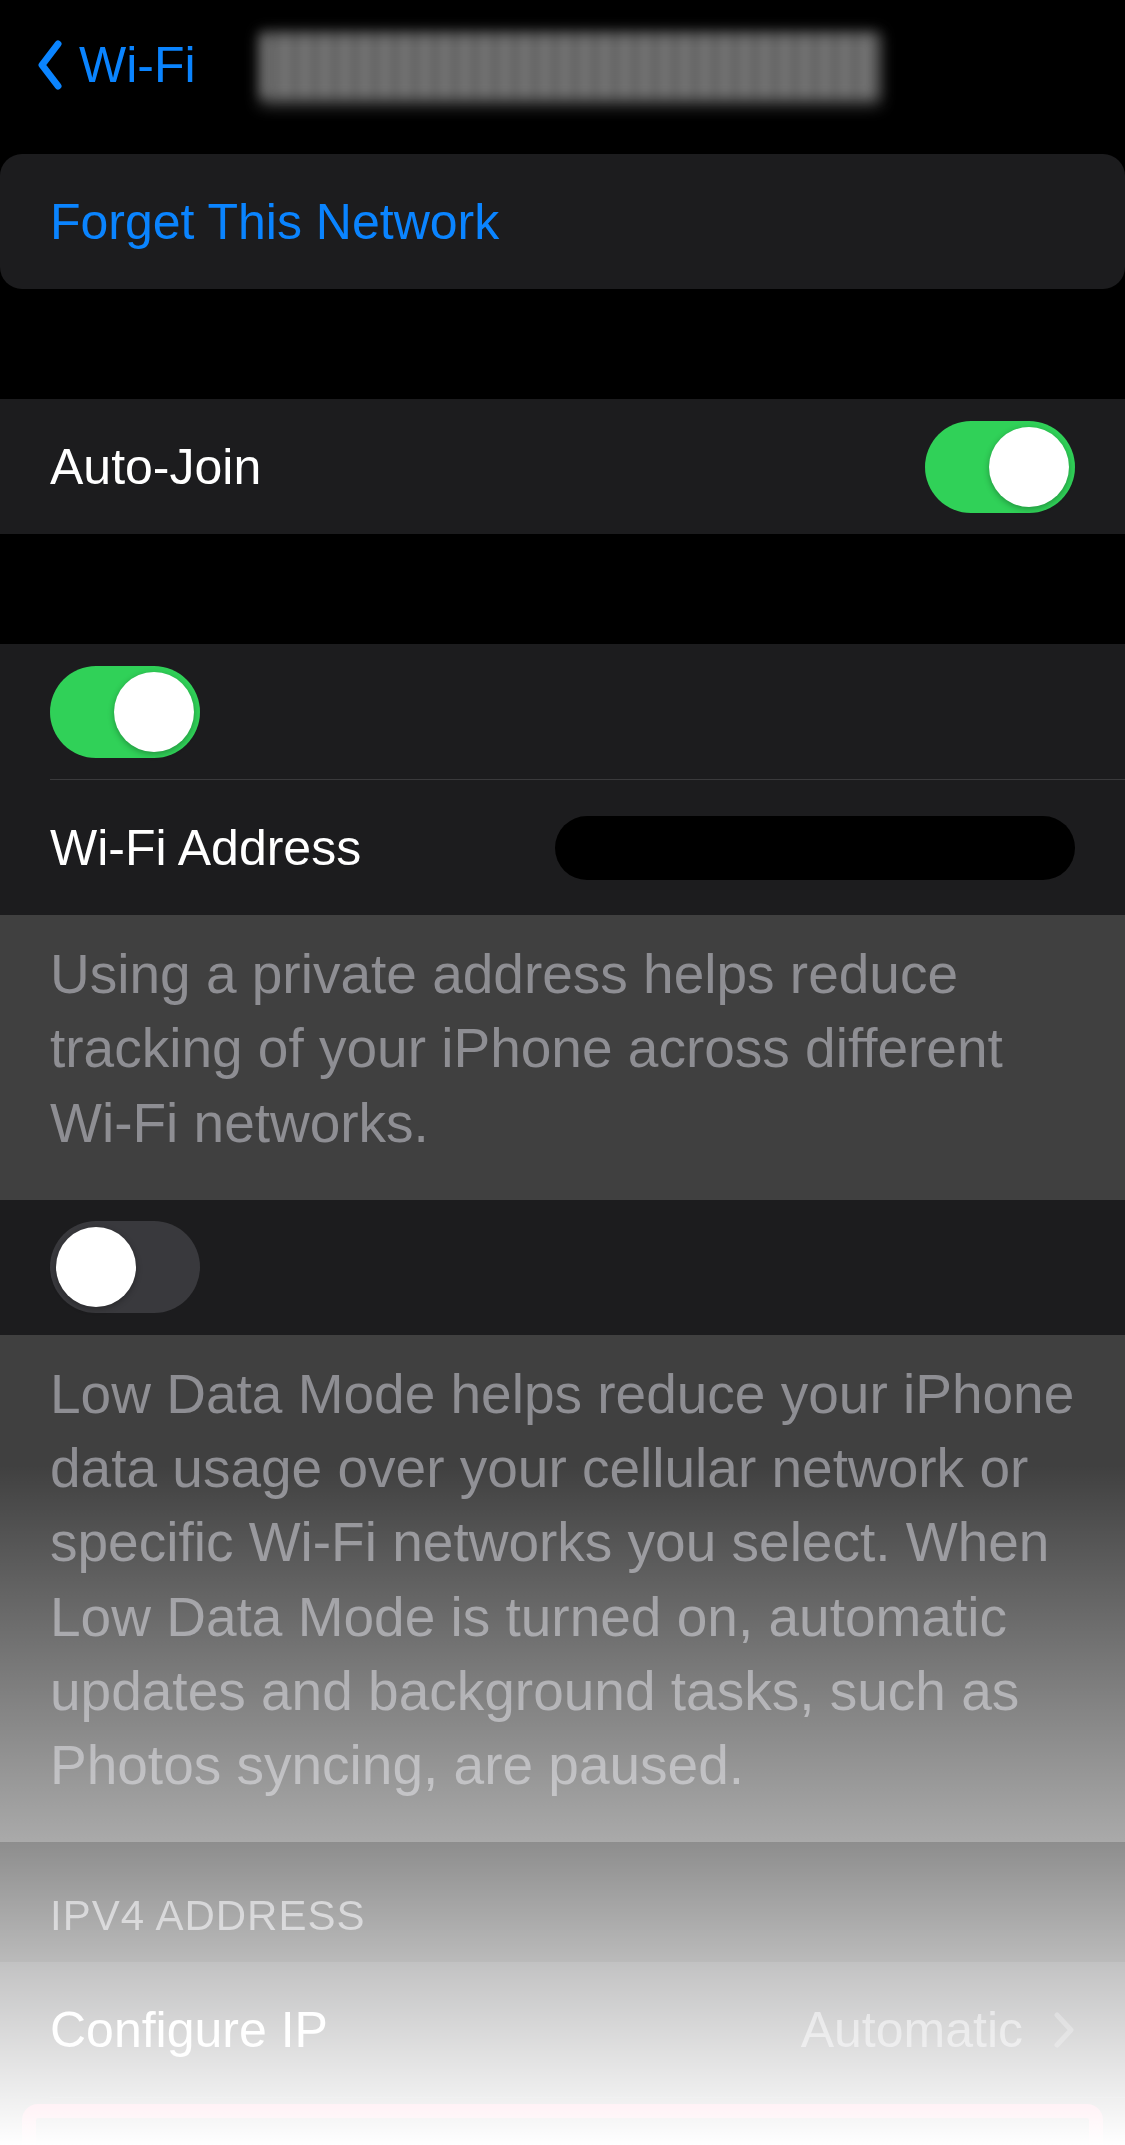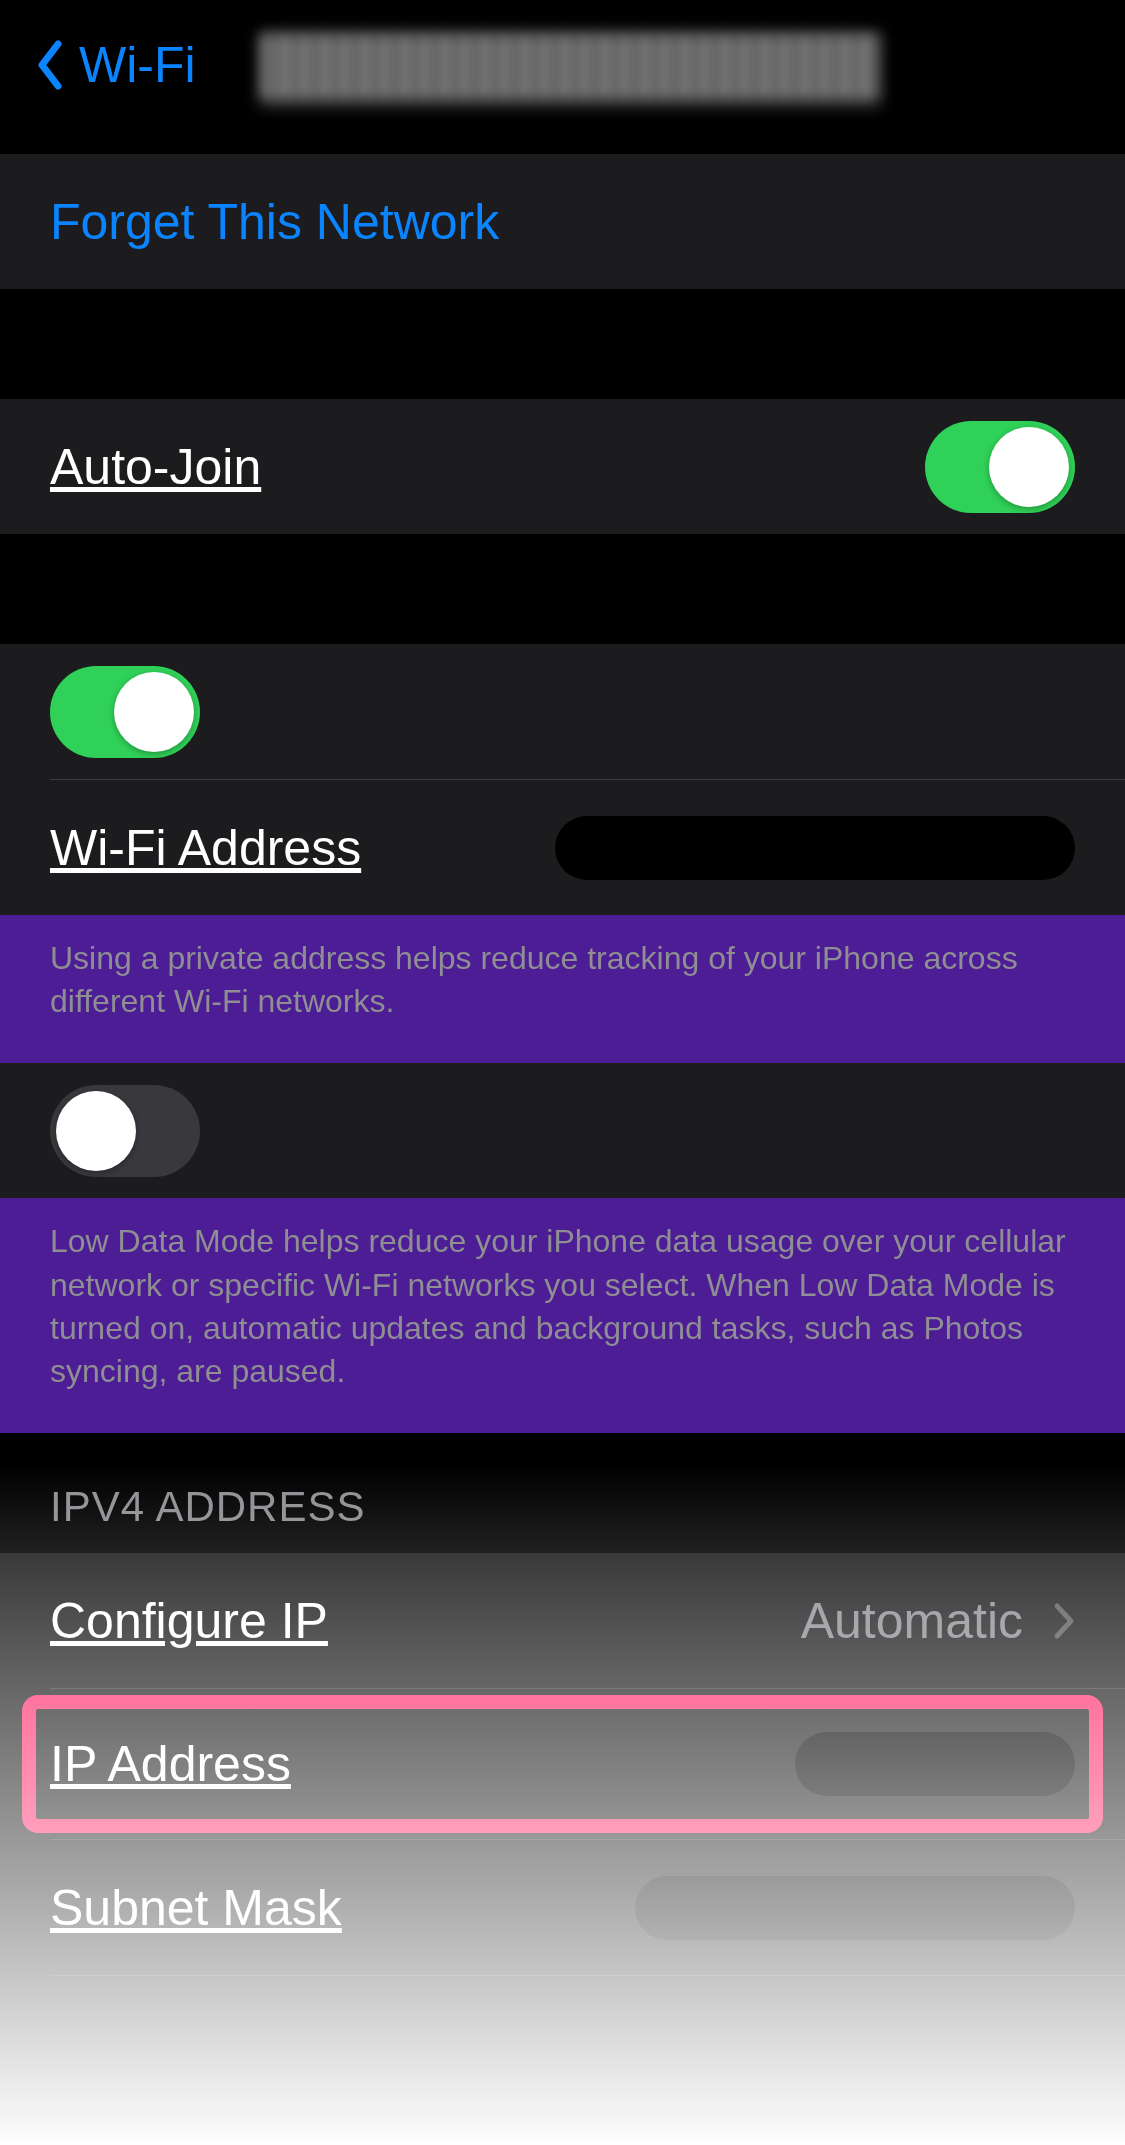--- a/index.html
+++ b/index.html
@@ -76,22 +76,22 @@
     .gap-24 { height:24px; }
     .gap-110 { height:110px; }
     .cell {
       background: #1c1c1e;
       display: flex;
       align-items: center;
       padding: 0 50px;
       min-height: 135px;
       font-size: 50px;
     }
-    .cell.link { color: #0a84ff; }
-    .cell-label { flex: 1; color: #ffffff; text-decoration: underline; }
+    .cell.link { color: #0a84ff; border-radius: 22px; }
+    .cell-label { flex: 1; color: #ffffff; }
     .cell-value { color: #8e8e93; margin-right: 30px; }
     .divider {
       height: 1px;
       background: #3a3a3c;
       margin-left: 50px;
     }
     .group-wrap { background:#1c1c1e; }
     .ios-toggle {
       width: 150px;
       height: 92px;
@@ -115,23 +115,23 @@
     .redacted-value {
       background: #000000;
       border-radius: 32px;
       height: 64px;
       flex-shrink: 0;
     }
     .redacted-w1 { width: 520px; }
     .redacted-w2 { width: 280px; }
     .redacted-w3 { width: 440px; }
     .footer-text {
-      background: #4c1d95;
+      background: #404040;
       color: #8e8e93;
-      font-size: 32px;
+      font-size: 55px;
       line-height: 1.35;
       padding: 22px 50px 40px 50px;
     }
     .header-text {
       background: #000000;
       color: #8e8e93;
       font-size: 42px;
       padding: 50px 50px 22px 50px;
       letter-spacing: 1px;
     }

